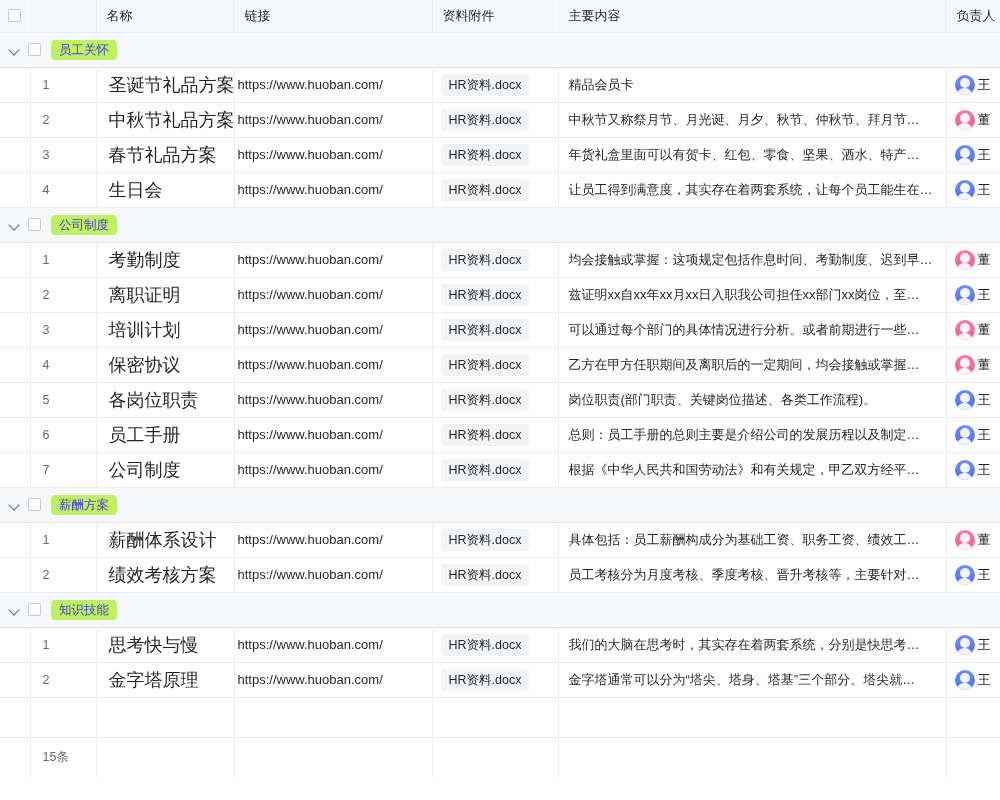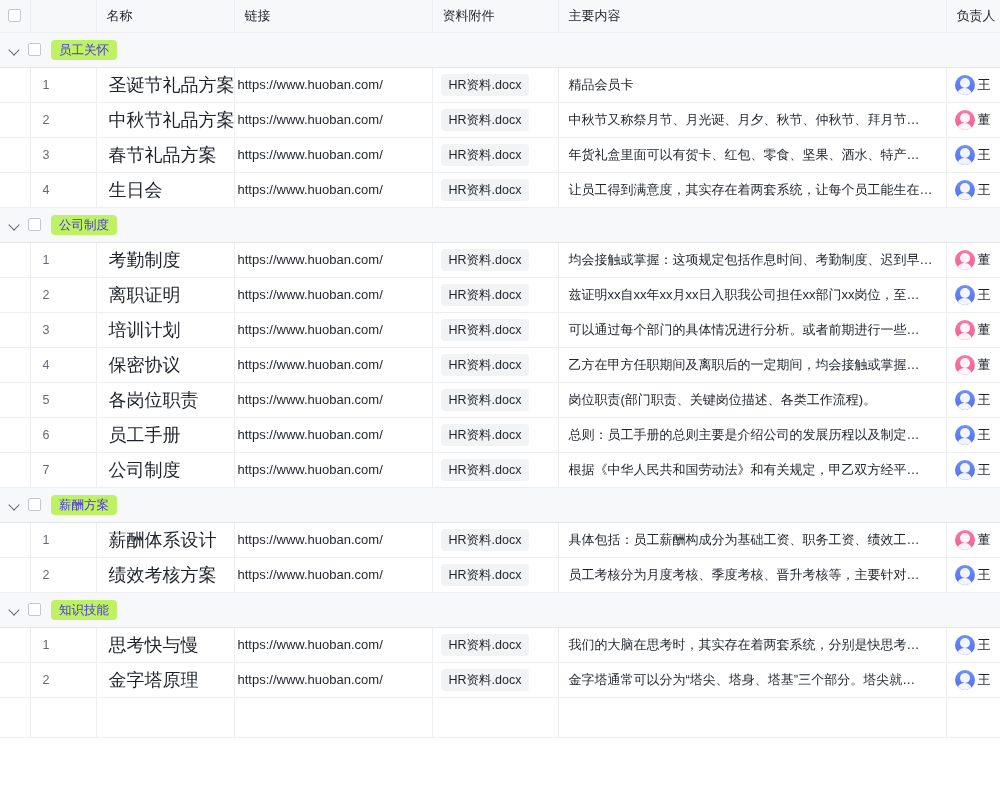--- a/index.html
+++ b/index.html
@@ -586,15 +586,26 @@
         </tr>
         <tr class="spacer-row">
           <td></td>
           <td></td>
           <td></td>
           <td></td>
           <td></td>
           <td></td>
           <td></td>
         </tr>
+        <tr class="footer-row">
+          <td></td>
+          <td>
+            <div class="count">15条</div>
+          </td>
+          <td></td>
+          <td></td>
+          <td></td>
+          <td></td>
+          <td></td>
+        </tr>
       </tbody>
   </table>
 </div>
 
 </body></html>

